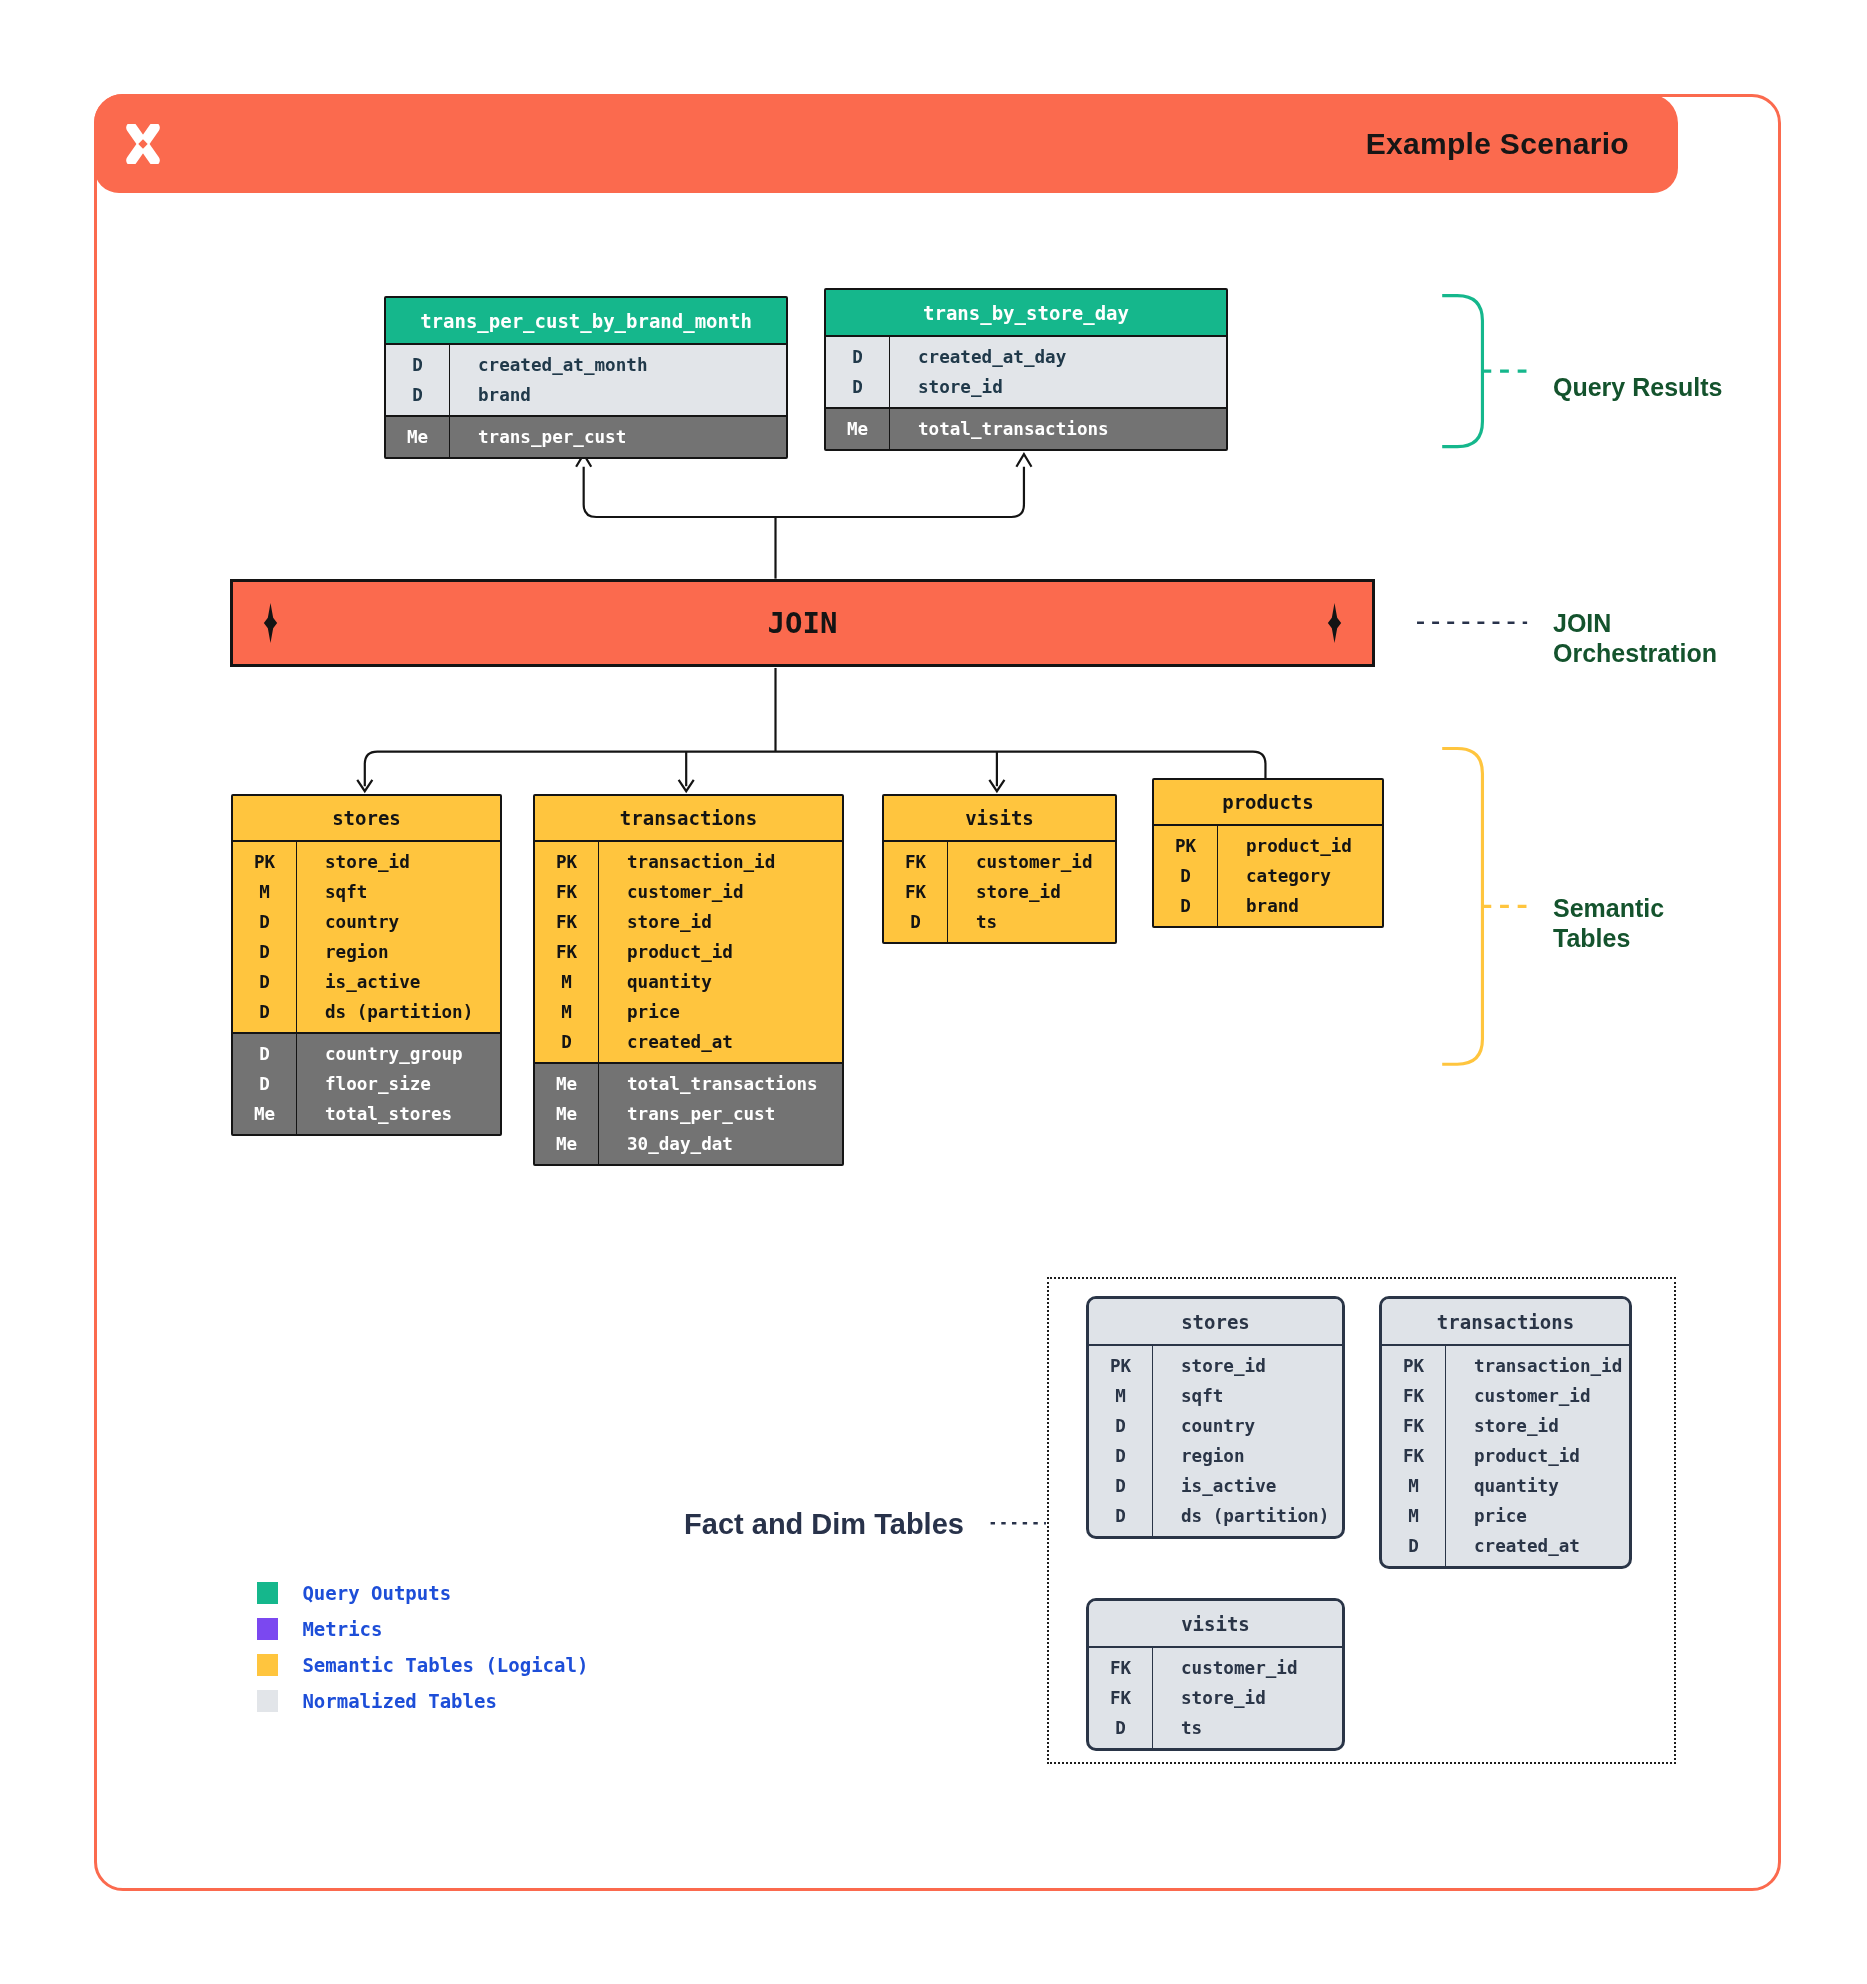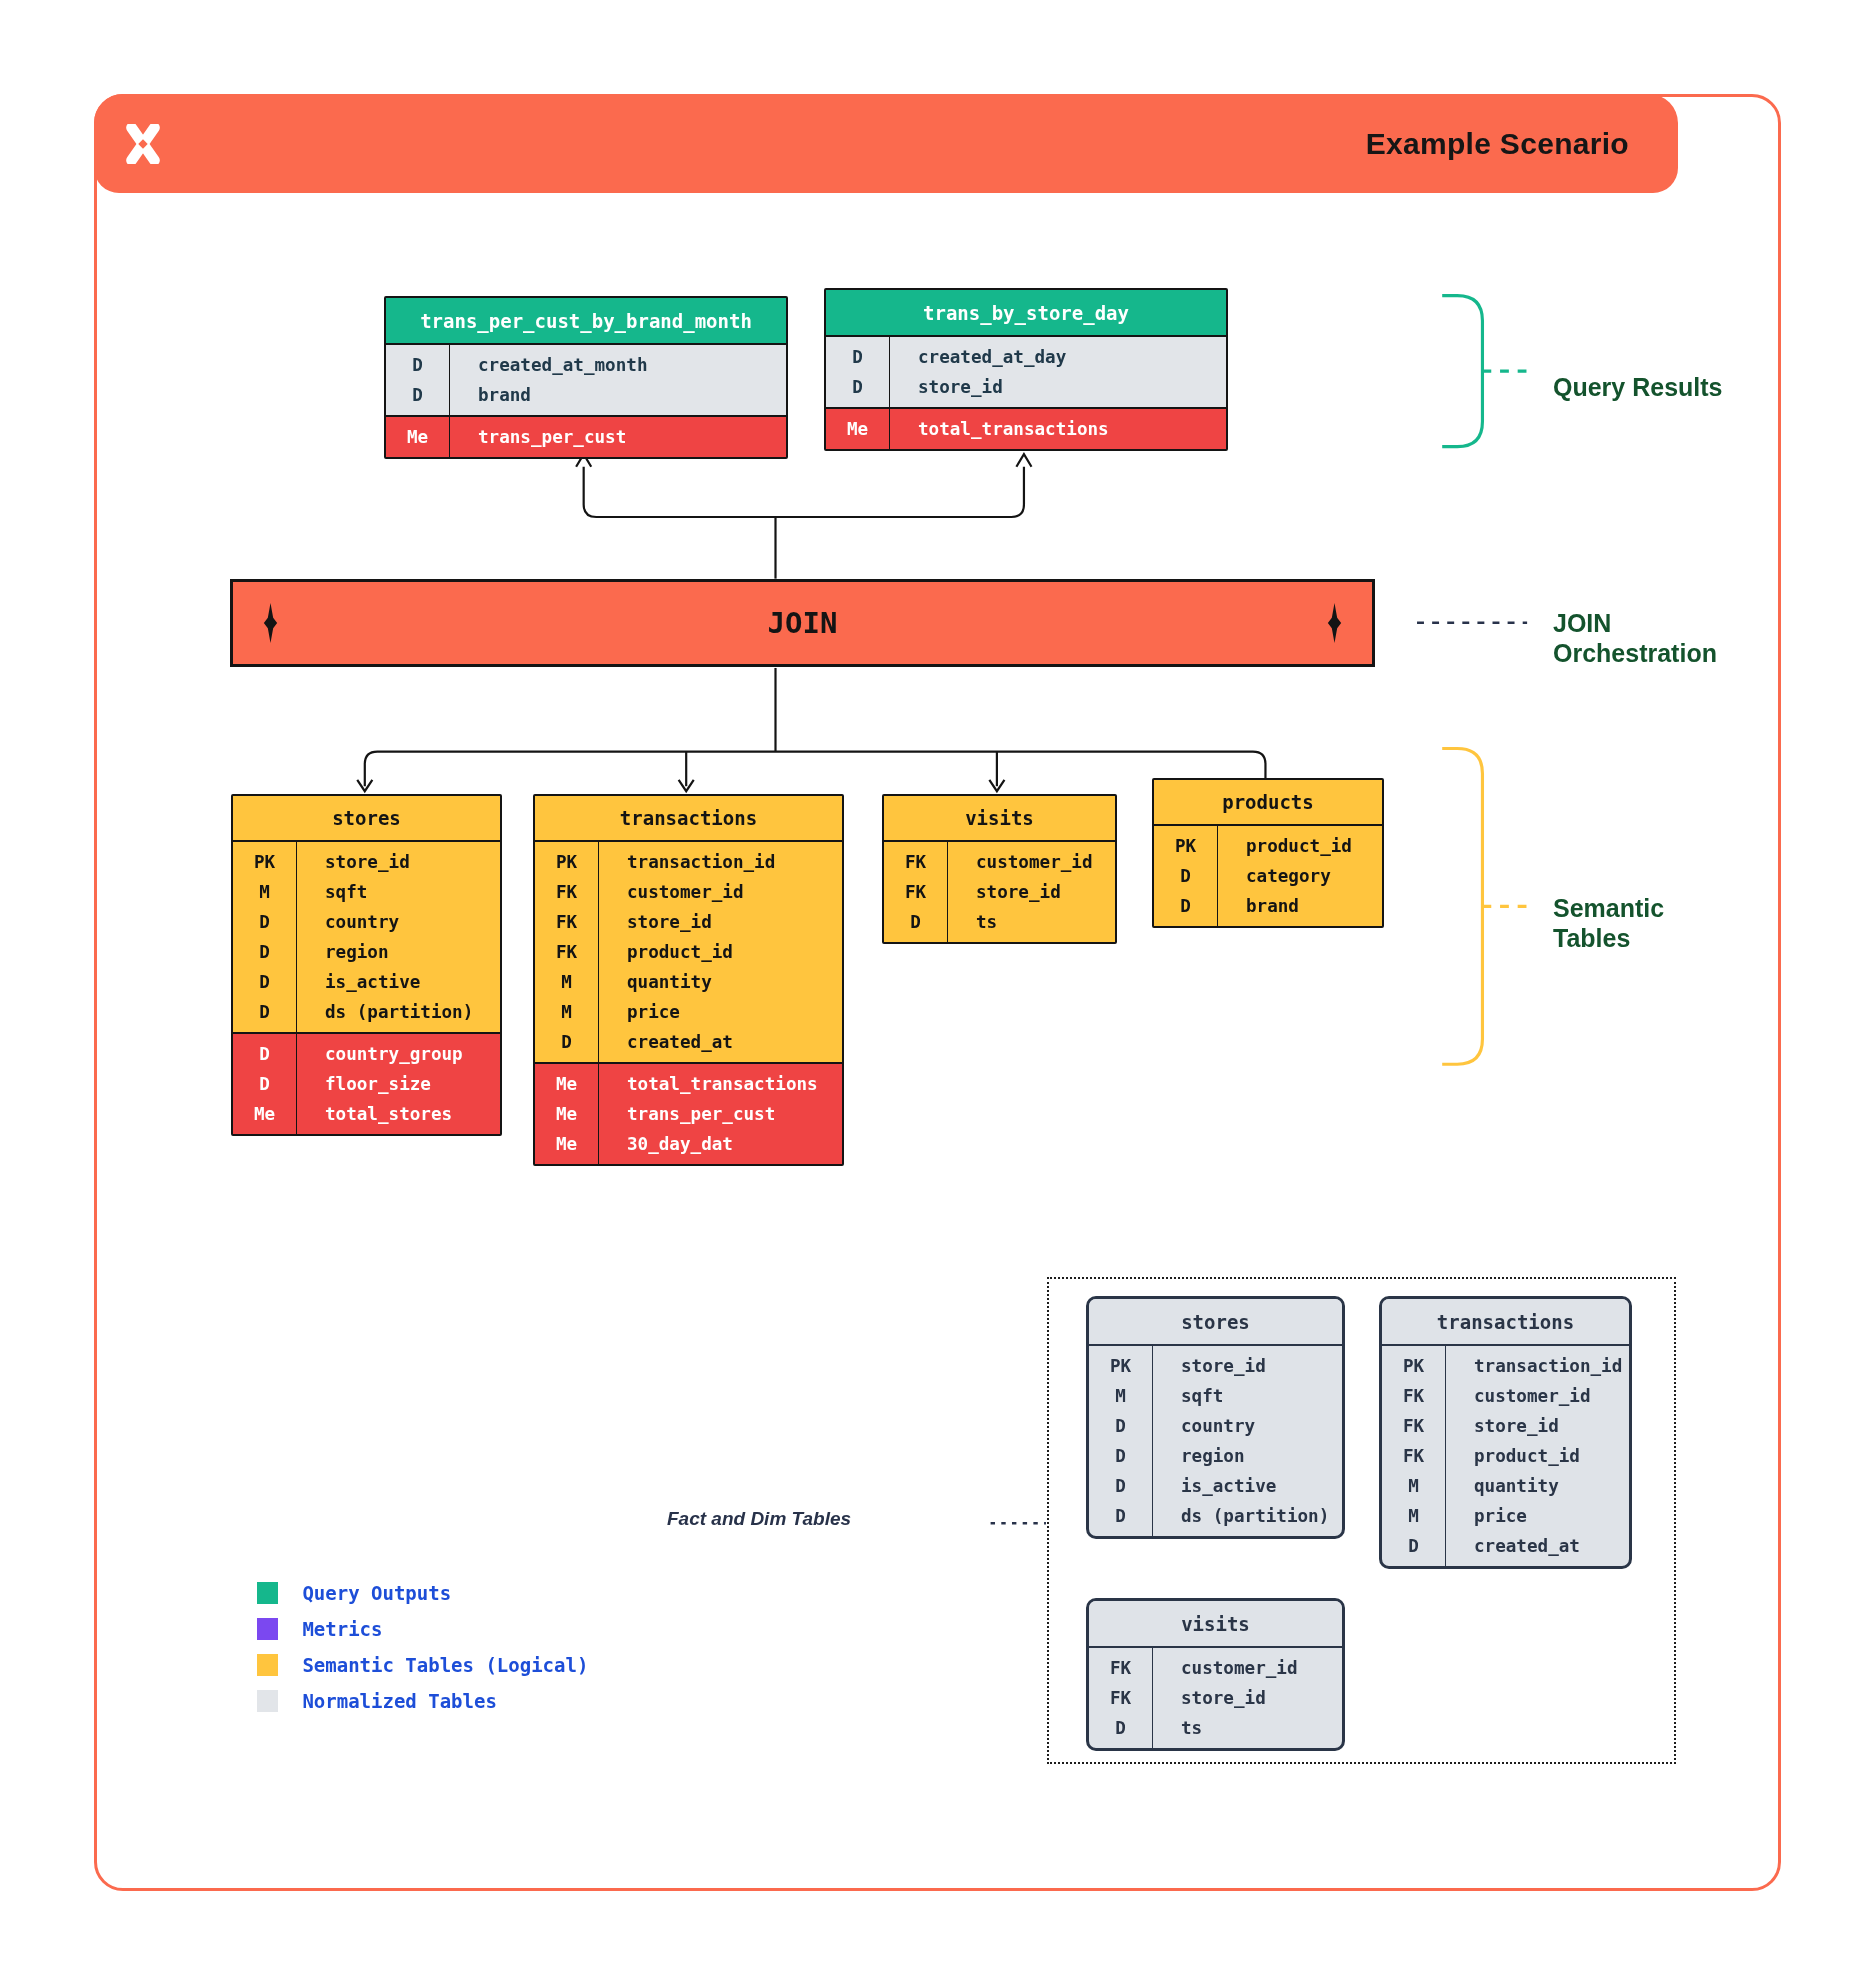--- a/index.html
+++ b/index.html
@@ -20,43 +20,43 @@
   .th{display:flex;align-items:center;justify-content:center;font-size:19px;}
   .sect{display:flex;border-top:2.5px solid #141414;}
   .keys{width:63px;flex:none;border-right:1.9px solid #141414;display:flex;flex-direction:column;
         justify-content:center;padding:5px 0;}
   .vals{flex:1;display:flex;flex-direction:column;justify-content:center;padding:5px 0 5px 28px;}
   .k{height:30px;display:flex;align-items:center;justify-content:center;font-size:17.6px;}
   .v{height:30px;display:flex;align-items:center;font-size:17.6px;white-space:nowrap;}
 
   .qth{height:45px;background:#15B78C;color:#ffffff;}
   .graybg{background:#E2E5E9;color:#20394A;}
-  .purplebg{background:#ef4444;color:#ffffff;}
+  .purplebg{background:#737373;color:#ffffff;}
   .yth{height:44px;background:#FFC53E;color:#141414;}
   .yellowbg{background:#FFC53E;color:#141414;}
 
   .gtbl{border:3.1px solid #2A3547;border-radius:10px;background:#DFE3E8;color:#2A3547;}
   .gtbl .th{height:45px;background:#DFE3E8;}
   .gtbl .sect{border-top:2.5px solid #2A3547;}
   .gtbl .keys{border-right:1.9px solid #2A3547;}
 
   .joinbar{position:absolute;left:230px;top:579px;width:1145px;height:88px;background:#FB6A4E;
            border:3.1px solid #141414;border-radius:0;display:flex;align-items:center;
            justify-content:space-between;padding:0 30px;box-sizing:border-box;}
   .jointext{position:absolute;left:0;right:0;text-align:center;
             font-family:"DejaVu Sans Mono",monospace;font-weight:bold;font-size:29px;color:#141414;}
 
   .wires{position:absolute;left:0;top:0;width:1868px;height:1985px;pointer-events:none;}
 
   .sidelabel{position:absolute;font-size:25px;font-weight:bold;color:#14532d;line-height:30px;margin-top:16px;}
 
   .dotbox{position:absolute;left:1047px;top:1277px;width:629px;height:487px;
           border:2.5px dotted #1c1c1c;box-sizing:border-box;}
-  .factlabel{position:absolute;left:667px;width:314px;top:1508px;text-align:left;
-             font-size:19px;font-weight:bold;color:#28324A;font-style:italic;}
+  .factlabel{position:absolute;left:667px;width:314px;top:1508px;text-align:center;
+             font-size:29px;font-weight:bold;color:#28324A;}
 
   .legend{position:absolute;left:257px;top:1582px;display:flex;flex-direction:column;gap:14px;}
   .legrow{display:flex;align-items:center;gap:24px;}
   .sw{width:21.4px;height:21.4px;flex:none;}
   .legtxt{font-family:"DejaVu Sans Mono",monospace;font-weight:bold;font-size:19px;color:#1d4ed8;white-space:nowrap;}
 </style>
 </head>
 <body>
 
 <div class="page">

